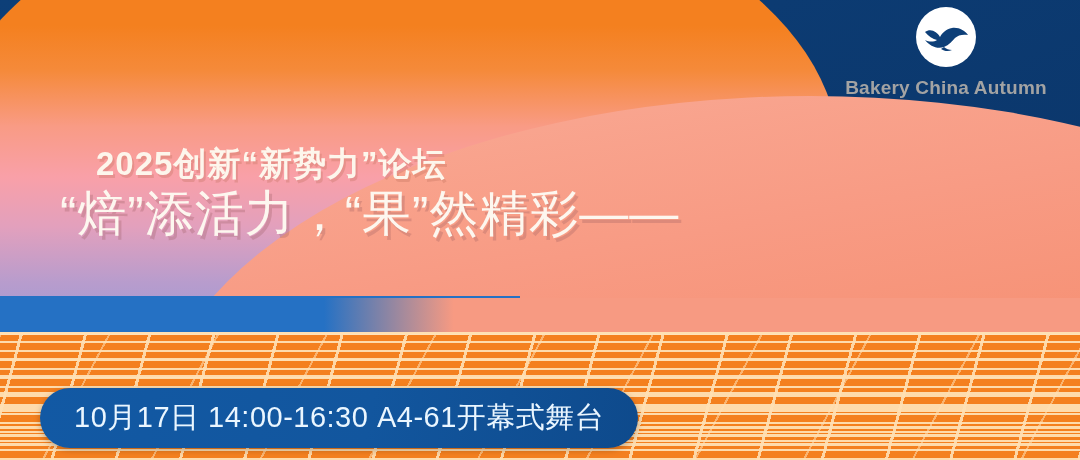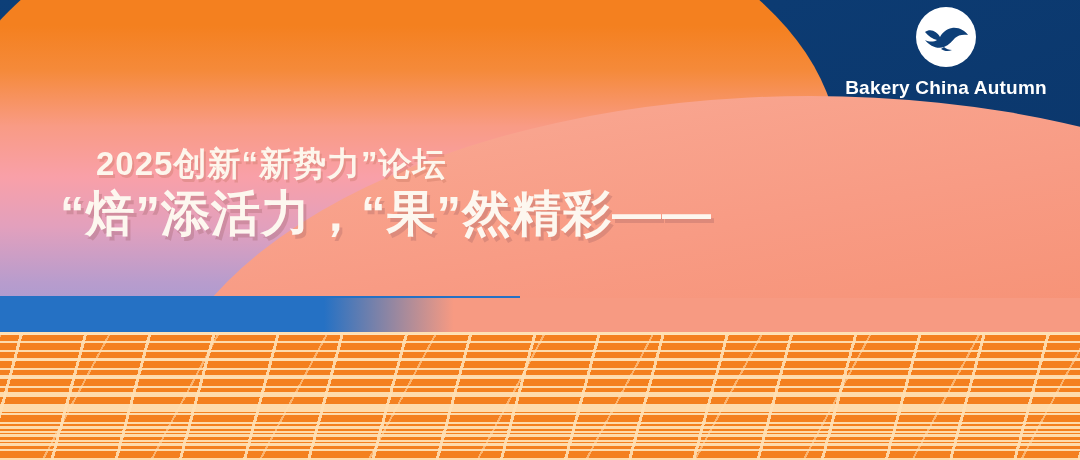--- a/index.html
+++ b/index.html
@@ -182,21 +182,21 @@
     text-align: center;
     z-index: 6;
   }
   .logo-mark {
     width: 66px;
     height: 66px;
     margin: 0 auto 6px;
     display: block;
   }
   .logo-line {
-    color: #ffffff;
+    color: #a3a3a3;
     font-weight: bold;
     font-size: 19px;
     line-height: 23px;
     letter-spacing: .2px;
     white-space: nowrap;
   }
 
   
   .kicker {
     position: absolute;
@@ -208,21 +208,21 @@
     color: #fdf6ec;
     letter-spacing: 1px;
     text-shadow: 2px 3px 0 rgba(190,110,90,.30);
     white-space: nowrap;
     margin-top: 28px;
   }
   .headline {
     position: absolute;
     z-index: 5;
     color: #fdf7ef;
-    font-weight: bold;
+    font-weight: normal;
     white-space: nowrap;
     text-shadow: 3px 4px 0 rgba(150,90,95,.28);
     letter-spacing: 1px;
   }
   .headline-1 {
     left: 60px;
     top: 181px;
     font-size: 49px;
   }
   .headline-2 {
@@ -281,14 +281,17 @@
                C50 30 45 31 42 34 C39 37 36 41 31 43 C24 45.5 17 42 12 36
                C16 38 21 38 24 36 C20 35 15 32 12 28 Z" fill="#0d3f78"></path>
       <path d="M31 43 C33 45 36 46 39 46 C35 48 31 47 28 45 Z" fill="#0d3f78"></path>
     </svg>
     <div class="logo-line">Bakery China Autumn</div>
   </div>
 
   <div class="kicker">2025创新“新势力”论坛</div>
   <div class="headline headline-1">“焙”添活力，“果”然精彩——</div>
 
+  <div class="pill">
+    <span class="pill-text">10月17日 14:00-16:30  A4-61开幕式舞台</span>
+  </div>
 
 </div>
 
 </body></html>

